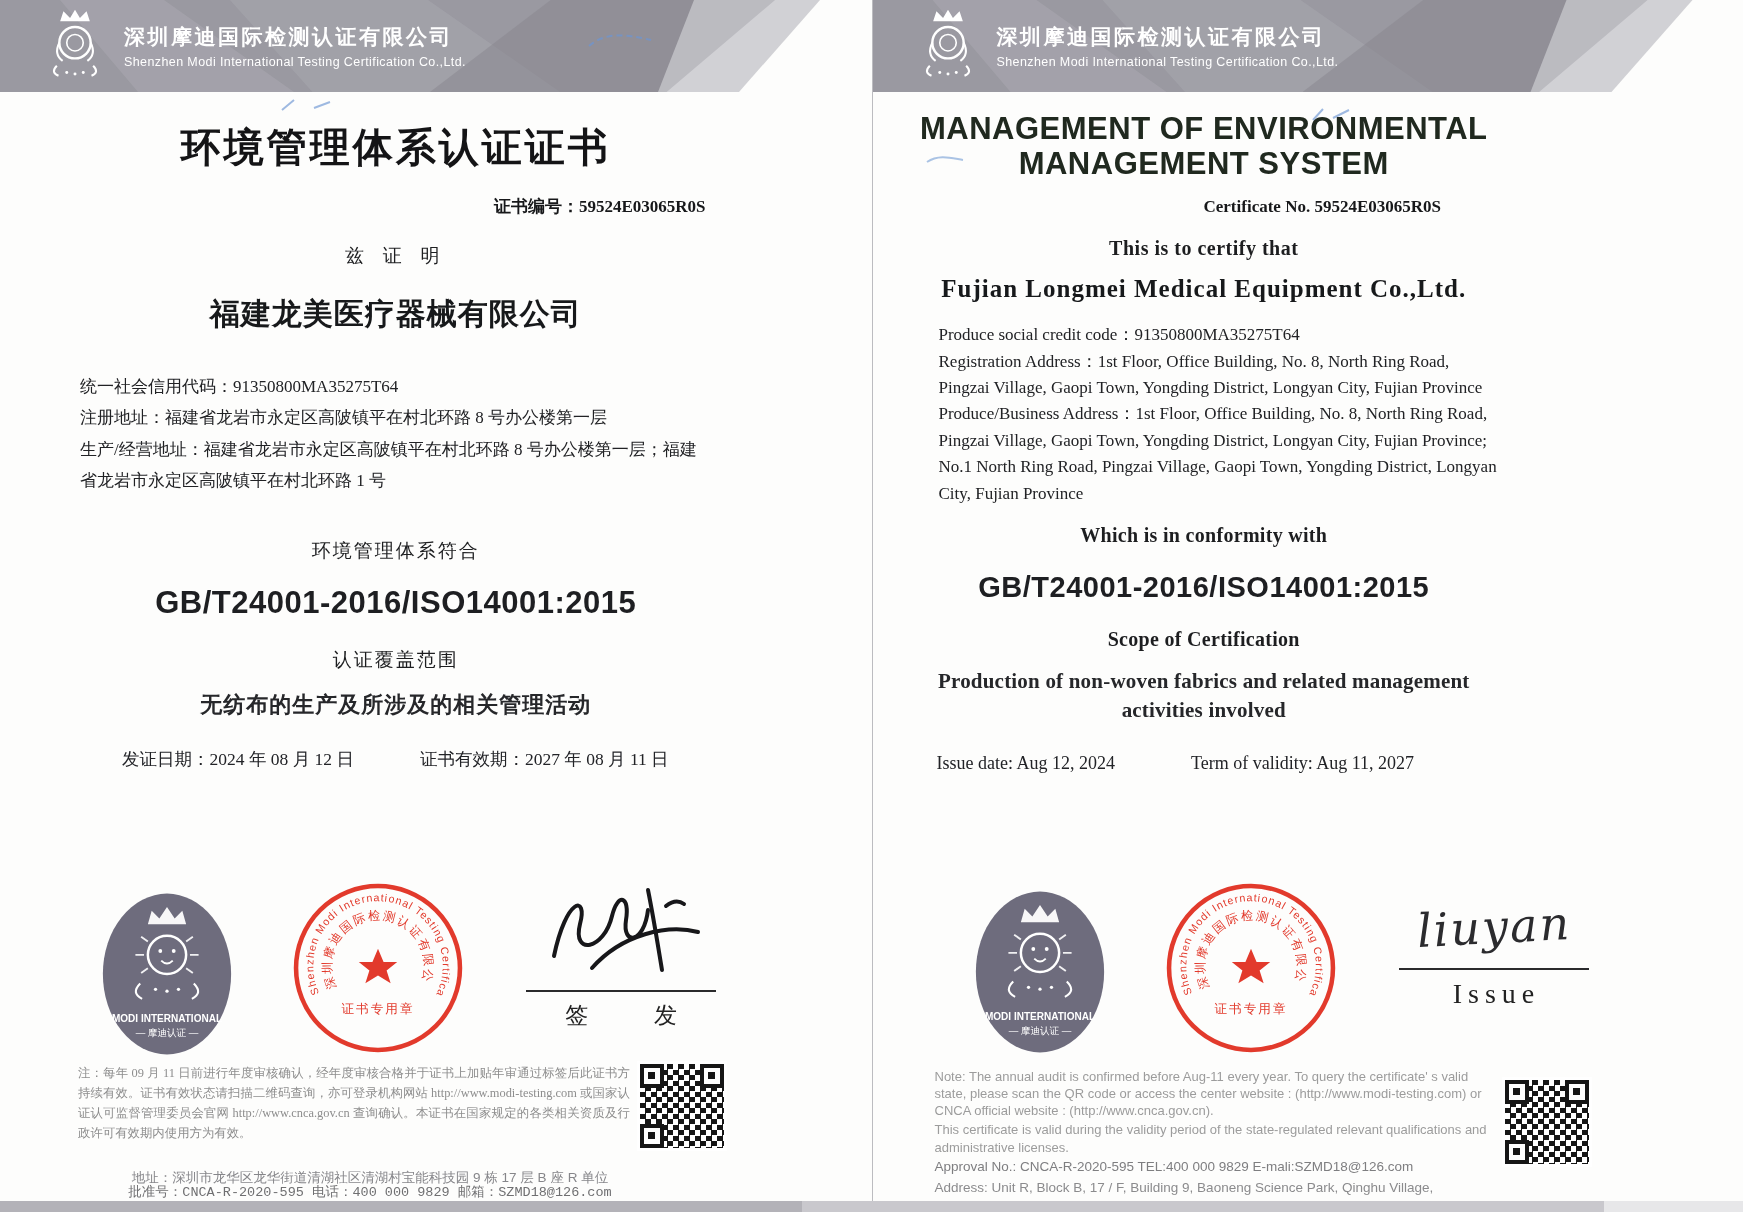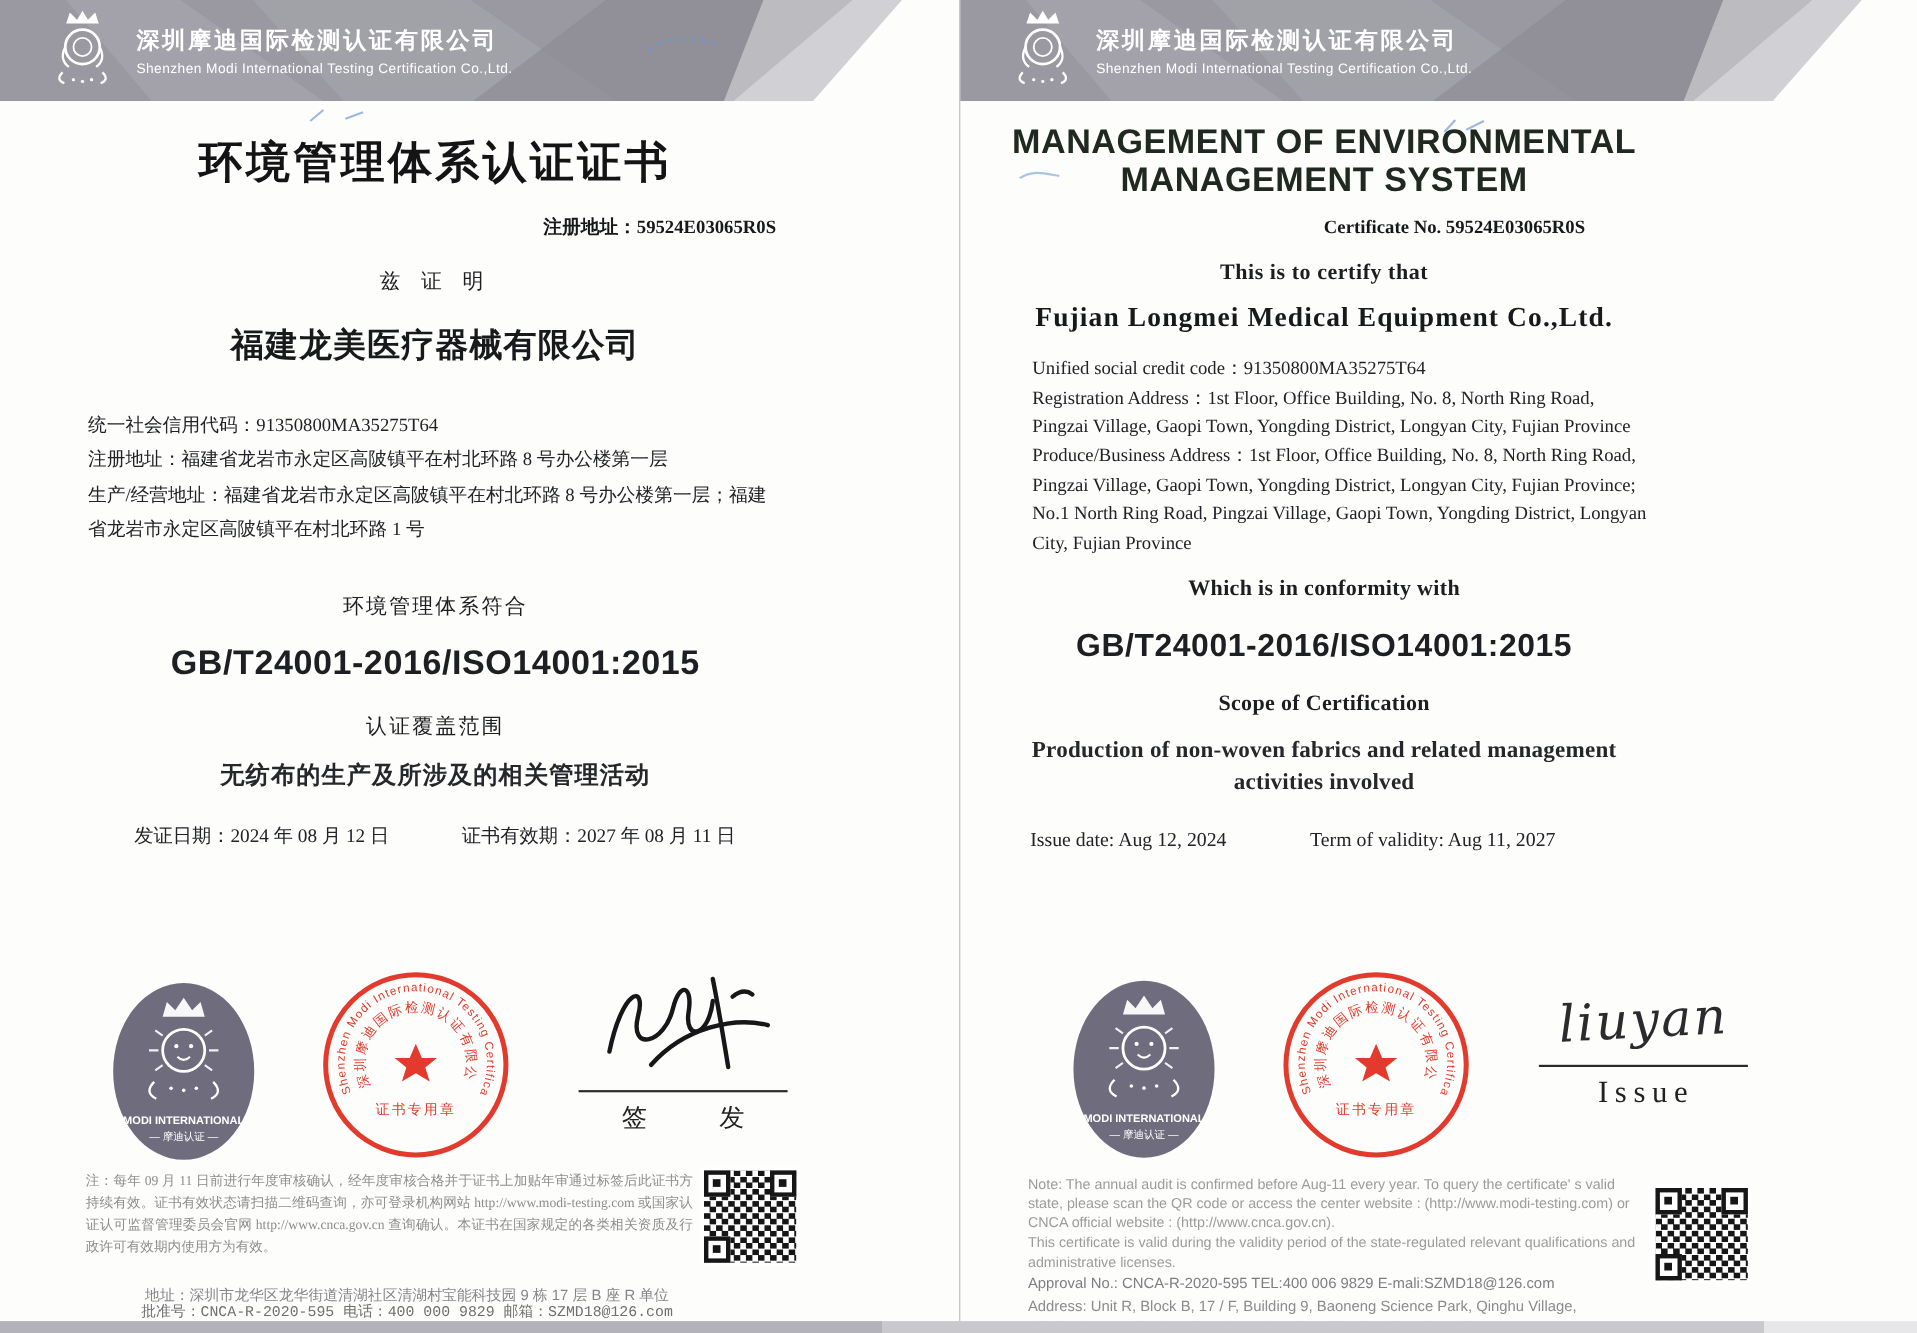--- a/index.html
+++ b/index.html
@@ -139,21 +139,21 @@
 
     <svg class="pen" style="left:585px;top:28px;width:70px;height:26px;">
       <path d="M4 18 C20 4 40 6 66 12" stroke="#6f95cf" stroke-width="2" fill="none" stroke-dasharray="6 4"></path>
     </svg>
     <svg class="pen" style="left:278px;top:96px;width:60px;height:20px;">
       <path d="M4 14 L16 4 M36 12 L52 6" stroke="#7fa3d8" stroke-width="2" fill="none"></path>
     </svg>
 
     <div class="content">
       <h1 class="title-cn">环境管理体系认证证书</h1>
-      <div class="certno">注册地址：59524E03065R0S</div>
+      <div class="certno">证书编号：59524E03065R0S</div>
       <div class="certify">兹 证 明</div>
       <div class="company">福建龙美医疗器械有限公司</div>
       <div class="info">
         <p>统一社会信用代码：91350800MA35275T64</p>
         <p>注册地址：福建省龙岩市永定区高陂镇平在村北环路 8 号办公楼第一层</p>
         <p>生产/经营地址：福建省龙岩市永定区高陂镇平在村北环路 8 号办公楼第一层；福建省龙岩市永定区高陂镇平在村北环路 1 号</p>
       </div>
       <div class="conform">环境管理体系符合</div>
       <div class="standard">GB/T24001-2016/ISO14001:2015</div>
       <div class="scope-label">认证覆盖范围</div>
@@ -252,21 +252,21 @@
 
     <div class="content">
       <h1 class="title-en">
         <span>MANAGEMENT OF ENVIRONMENTAL</span><br>
         <span>MANAGEMENT SYSTEM</span>
       </h1>
       <div class="certno">Certificate No. 59524E03065R0S</div>
       <div class="certify">This is to certify that</div>
       <div class="company">Fujian Longmei Medical Equipment Co.,Ltd.</div>
       <div class="info">
-        <p>Unified social credit code：91350800MA35275T64</p>
+        <p>Produce social credit code：91350800MA35275T64</p>
         <p>Registration Address：1st Floor, Office Building, No. 8, North Ring Road, Pingzai Village, Gaopi Town, Yongding District, Longyan City, Fujian Province</p>
         <p>Produce/Business Address：1st Floor, Office Building, No. 8, North Ring Road, Pingzai Village, Gaopi Town, Yongding District, Longyan City, Fujian Province; No.1 North Ring Road, Pingzai Village, Gaopi Town, Yongding District, Longyan City, Fujian Province</p>
       </div>
       <div class="conform">Which is in conformity with</div>
       <div class="standard">GB/T24001-2016/ISO14001:2015</div>
       <div class="scope-label">Scope of Certification</div>
       <div class="scope">Production of non-woven fabrics and related management activities involved</div>
       <div class="dates">
         <span>Issue date: Aug 12, 2024</span>
         <span>Term of validity: Aug 11, 2027</span>
@@ -308,21 +308,21 @@
         <div class="sig-name">liuyan</div>
         <div class="sig-line" style="margin-top:14px;"></div>
         <div class="sign-label">Issue</div>
       </div>
     </div>
 
     <div class="noteband">
       <div class="note">
         <p>Note: The annual audit is confirmed before Aug-11 every year. To query the certificate' s valid state, please scan the QR code or access the center website : (http://www.modi-testing.com) or CNCA official website : (http://www.cnca.gov.cn).</p>
         <p>This certificate is valid during the validity period of the state-regulated relevant qualifications and administrative licenses.</p>
-        <p class="approval">Approval No.:  CNCA-R-2020-595   TEL:400 006 9829   E-mali:SZMD18@126.com</p>
+        <p class="approval">Approval No.:  CNCA-R-2020-595   TEL:400 000 9829   E-mali:SZMD18@126.com</p>
         <p class="addr">Address: Unit R, Block B, 17 / F, Building 9, Baoneng Science Park, Qinghu Village, Qinghu Community, LonghuaStreet, Longhua District, Shenzhen City.</p>
       </div>
       <div class="qr" style="margin-top:12px;">
         <div class="f tl"></div>
         <div class="f tr"></div>
         <div class="f bl"></div>
       </div>
     </div>
   </section>
 

